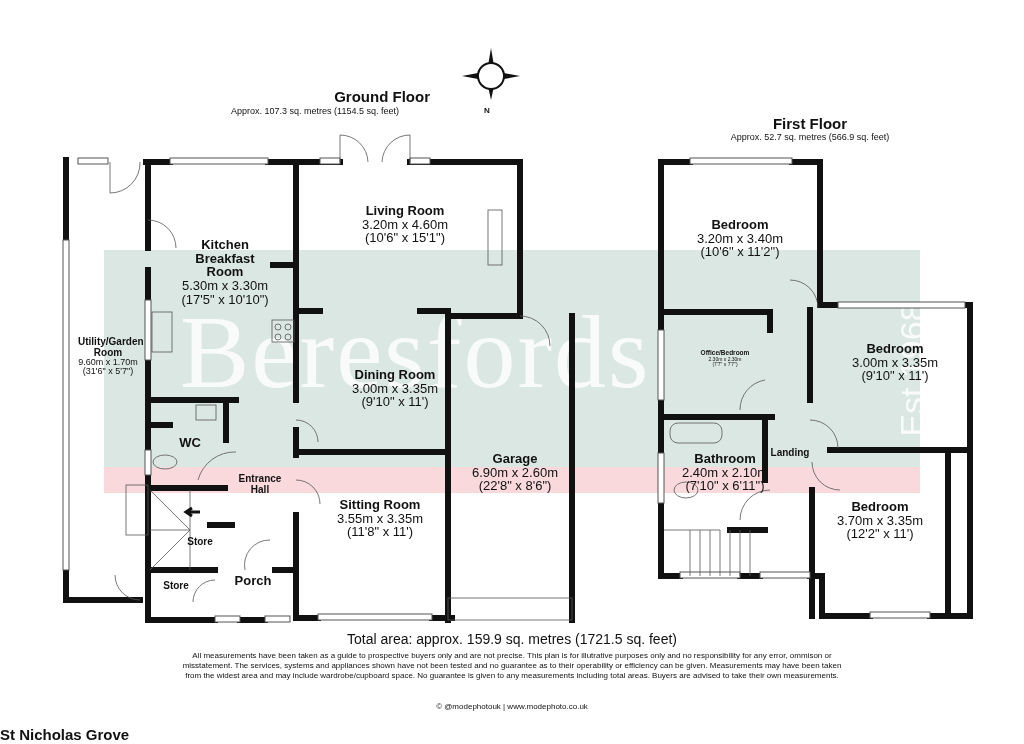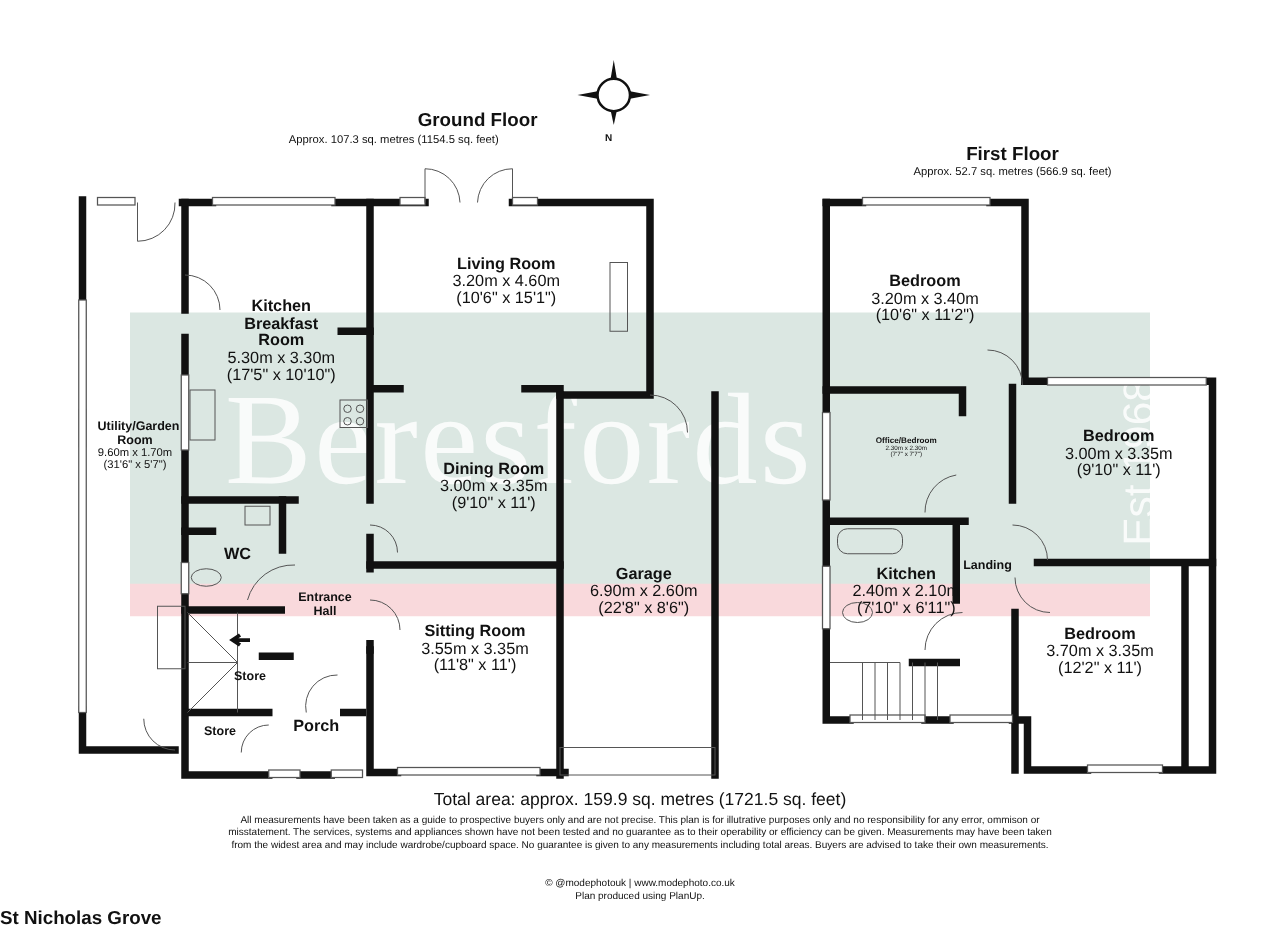--- a/index.html
+++ b/index.html
@@ -203,32 +203,31 @@
   <span class="n">Office/Bedroom</span>
   <span class="m">2.30m x 2.30m</span>
   <span class="m">(7'7" x 7'7")</span>
 </div>
 <div class="room" style="left:845px;top:342px;width:100px;">
   <span class="n">Bedroom</span>
   <span class="m">3.00m x 3.35m</span>
   <span class="m">(9'10" x 11')</span>
 </div>
 <div class="room" style="left:680px;top:452px;width:90px;">
-  <span class="n">Kitchen</span>
+  <span class="n">Bathroom</span>
   <span class="m">2.40m x 2.10m</span>
   <span class="m">(7'10" x 6'11")</span>
 </div>
 <div class="room small" style="left:770px;top:448px;width:40px;">
   <span class="n">Landing</span>
 </div>
 <div class="room" style="left:830px;top:500px;width:100px;">
   <span class="n">Bedroom</span>
   <span class="m">3.70m x 3.35m</span>
   <span class="m">(12'2" x 11')</span>
 </div>
 
 <div class="total">Total area: approx. 159.9 sq. metres (1721.5 sq. feet)</div>
 <div class="disc">All measurements have been taken as a guide to prospective buyers only and are not precise. This plan is for illutrative purposes only and no responsibility for any error, ommison or misstatement. The services, systems and appliances shown have not been tested and no guarantee as to their operability or efficiency can be given. Measurements may have been taken from the widest area and may include wardrobe/cupboard space. No guarantee is given to any measurements including total areas. Buyers are advised to take their own measurements.</div>
 <div class="credit">
   <div>© @modephotouk | www.modephoto.co.uk</div>
-  <div>Plan produced using PlanUp.</div>
 </div>
 <div class="addr">St Nicholas Grove</div>
 
 </body></html>

